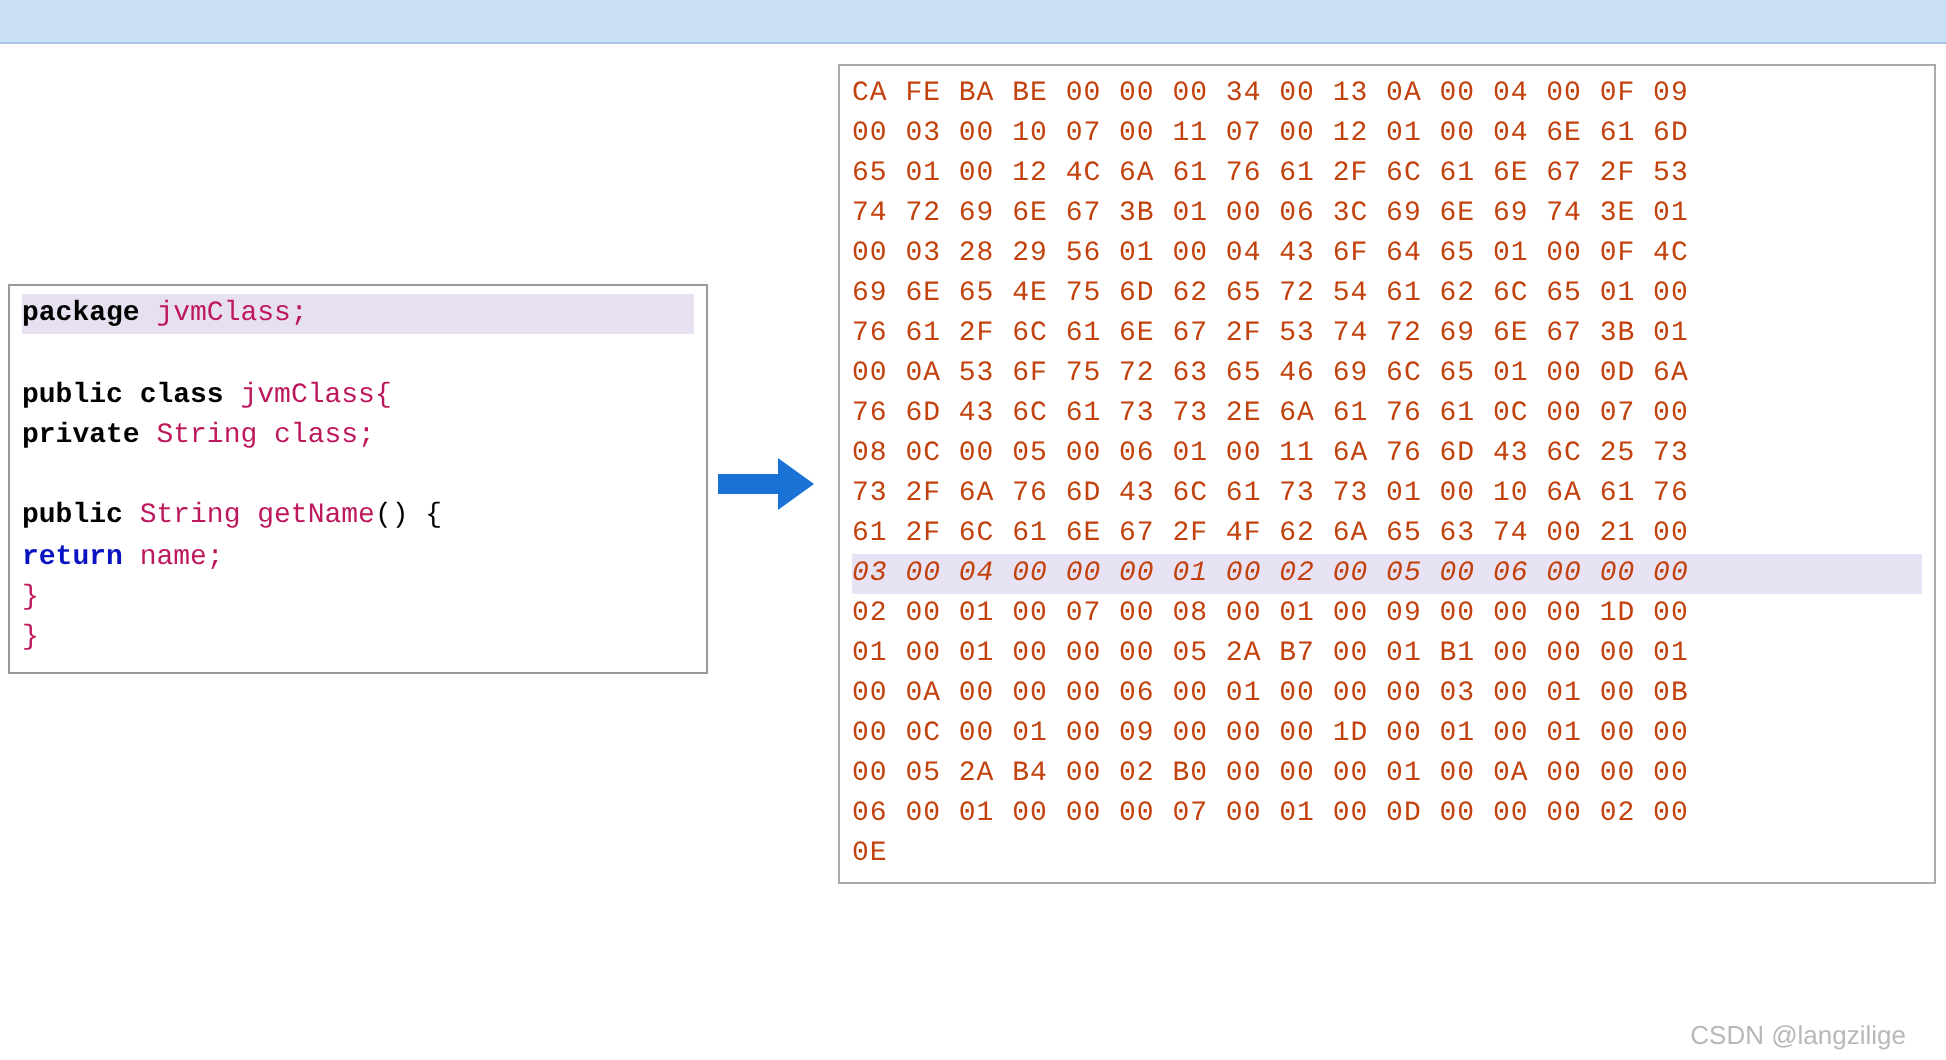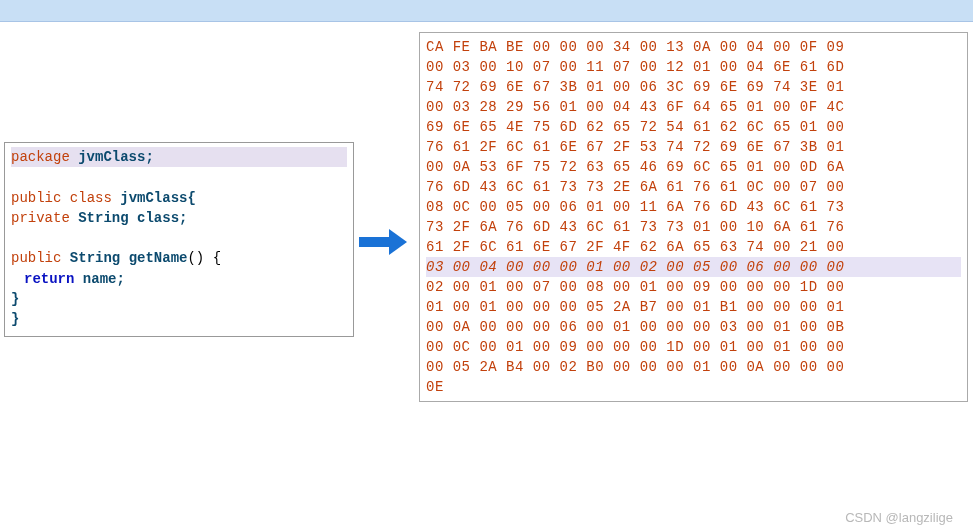--- a/index.html
+++ b/index.html
@@ -30,23 +30,23 @@
       background: #fff;
       padding: 4px 6px 6px 6px;
       line-height: 1.45;
       font-size: 14px;
     }
     .code-panel .hl-line {
       background: #e6e0f0;
       display: inline-block;
       width: 100%;
     }
-    .kw { color: #c2410c; font-weight: normal; }
-    .mw { color: #0a13c2; font-weight: bold; margin-left: 13px; }
-    .plain { color: #0c4a6e; font-weight: bold; }
+    .kw { color: #000000; font-weight: bold; }
+    .mw { color: #0a13c2; font-weight: bold; }
+    .plain { color: #be185d; }
     .method { color: #000; }
     .arrow-wrap {
       flex: 0 0 60px;
       display: flex;
       align-items: center;
       justify-content: center;
       margin-top: 200px;
     }
     .arrow {
       width: 50px;
@@ -118,33 +118,35 @@
   <div class="arrow-wrap">
     <div class="arrow">
       <div class="shaft"></div>
       <div class="head"></div>
     </div>
   </div>
 
   <div class="hex-panel" id="hex-panel">
       <div class="hex-line">CA FE BA BE 00 00 00 34 00 13 0A 00 04 00 0F 09</div>
       <div class="hex-line">00 03 00 10 07 00 11 07 00 12 01 00 04 6E 61 6D</div>
+      <div class="hex-line">65 01 00 12 4C 6A 61 76 61 2F 6C 61 6E 67 2F 53</div>
       <div class="hex-line">74 72 69 6E 67 3B 01 00 06 3C 69 6E 69 74 3E 01</div>
       <div class="hex-line">00 03 28 29 56 01 00 04 43 6F 64 65 01 00 0F 4C</div>
       <div class="hex-line">69 6E 65 4E 75 6D 62 65 72 54 61 62 6C 65 01 00</div>
       <div class="hex-line">76 61 2F 6C 61 6E 67 2F 53 74 72 69 6E 67 3B 01</div>
       <div class="hex-line">00 0A 53 6F 75 72 63 65 46 69 6C 65 01 00 0D 6A</div>
       <div class="hex-line">76 6D 43 6C 61 73 73 2E 6A 61 76 61 0C 00 07 00</div>
-      <div class="hex-line">08 0C 00 05 00 06 01 00 11 6A 76 6D 43 6C 61 73</div>
+      <div class="hex-line">08 0C 00 05 00 06 01 00 11 6A 76 6D 43 6C 25 73</div>
       <div class="hex-line">73 2F 6A 76 6D 43 6C 61 73 73 01 00 10 6A 61 76</div>
       <div class="hex-line">61 2F 6C 61 6E 67 2F 4F 62 6A 65 63 74 00 21 00</div>
       <div class="hex-line highlight">03 00 04 00 00 00 01 00 02 00 05 00 06 00 00 00</div>
       <div class="hex-line">02 00 01 00 07 00 08 00 01 00 09 00 00 00 1D 00</div>
       <div class="hex-line">01 00 01 00 00 00 05 2A B7 00 01 B1 00 00 00 01</div>
       <div class="hex-line">00 0A 00 00 00 06 00 01 00 00 00 03 00 01 00 0B</div>
       <div class="hex-line">00 0C 00 01 00 09 00 00 00 1D 00 01 00 01 00 00</div>
       <div class="hex-line">00 05 2A B4 00 02 B0 00 00 00 01 00 0A 00 00 00</div>
+      <div class="hex-line">06 00 01 00 00 00 07 00 01 00 0D 00 00 00 02 00</div>
       <div class="hex-line">0E</div>
     </div>
 
 </div>
 
 <div class="watermark">CSDN @langzilige</div>
 
 </body></html>

